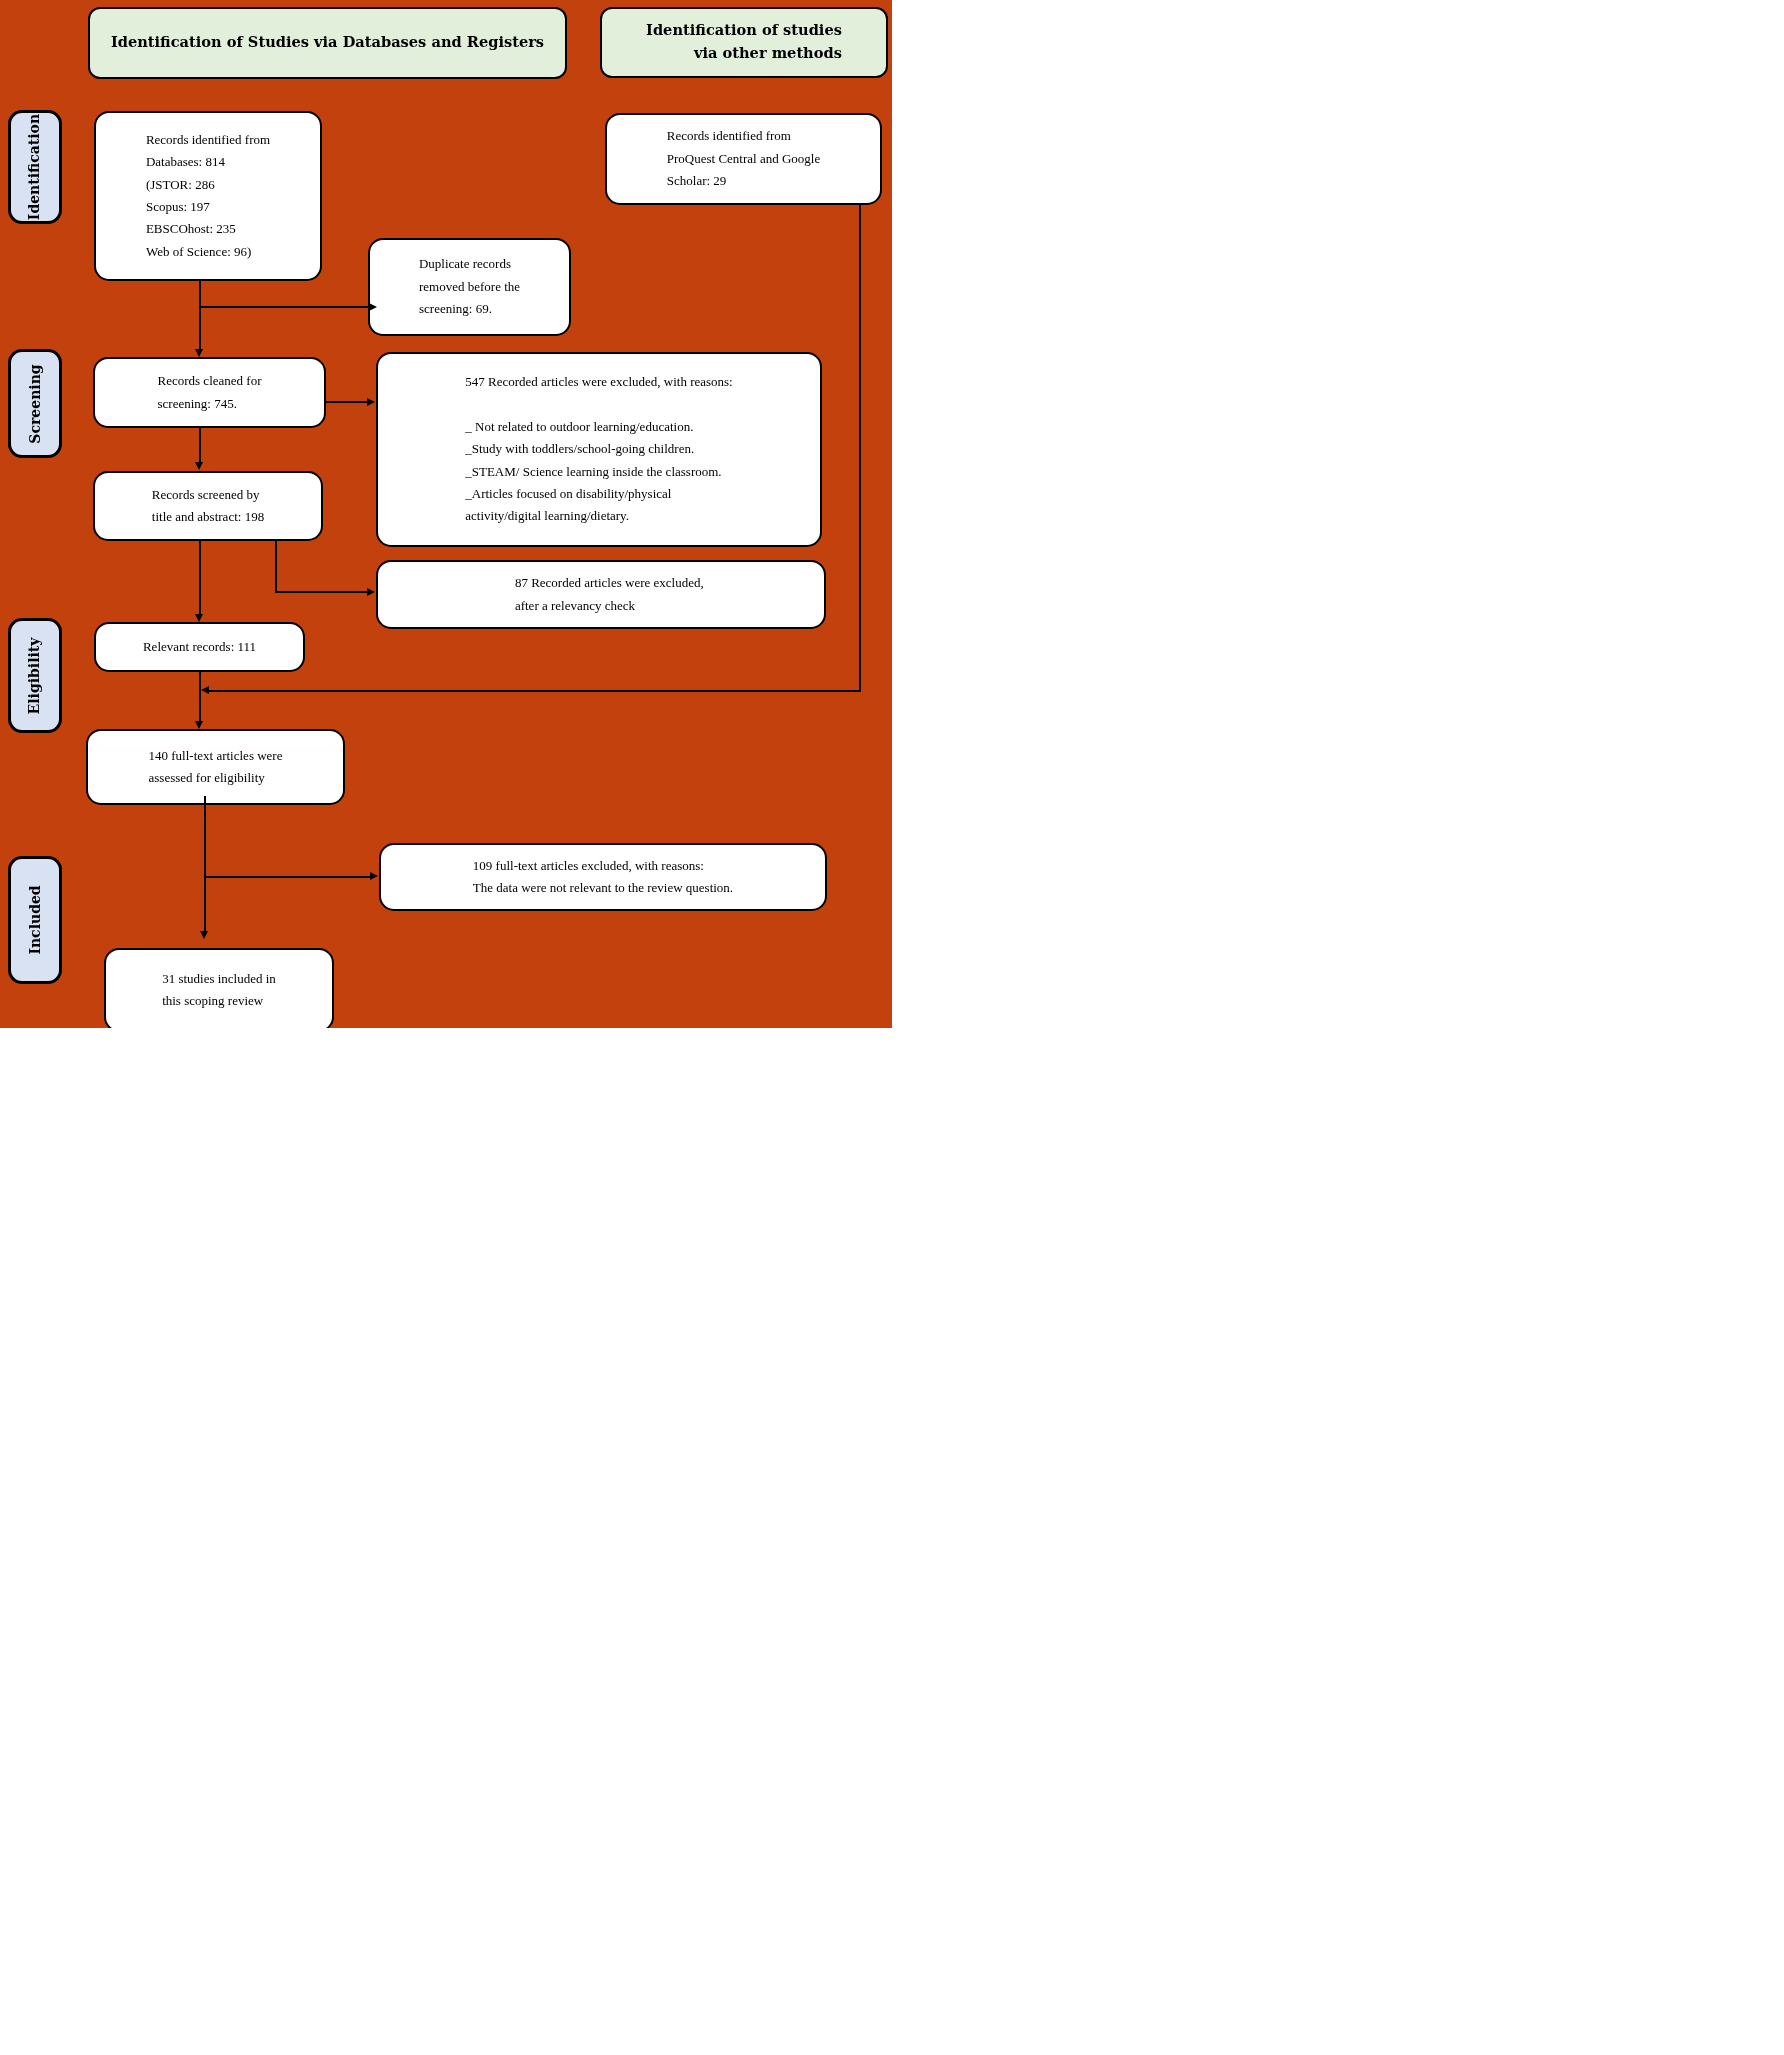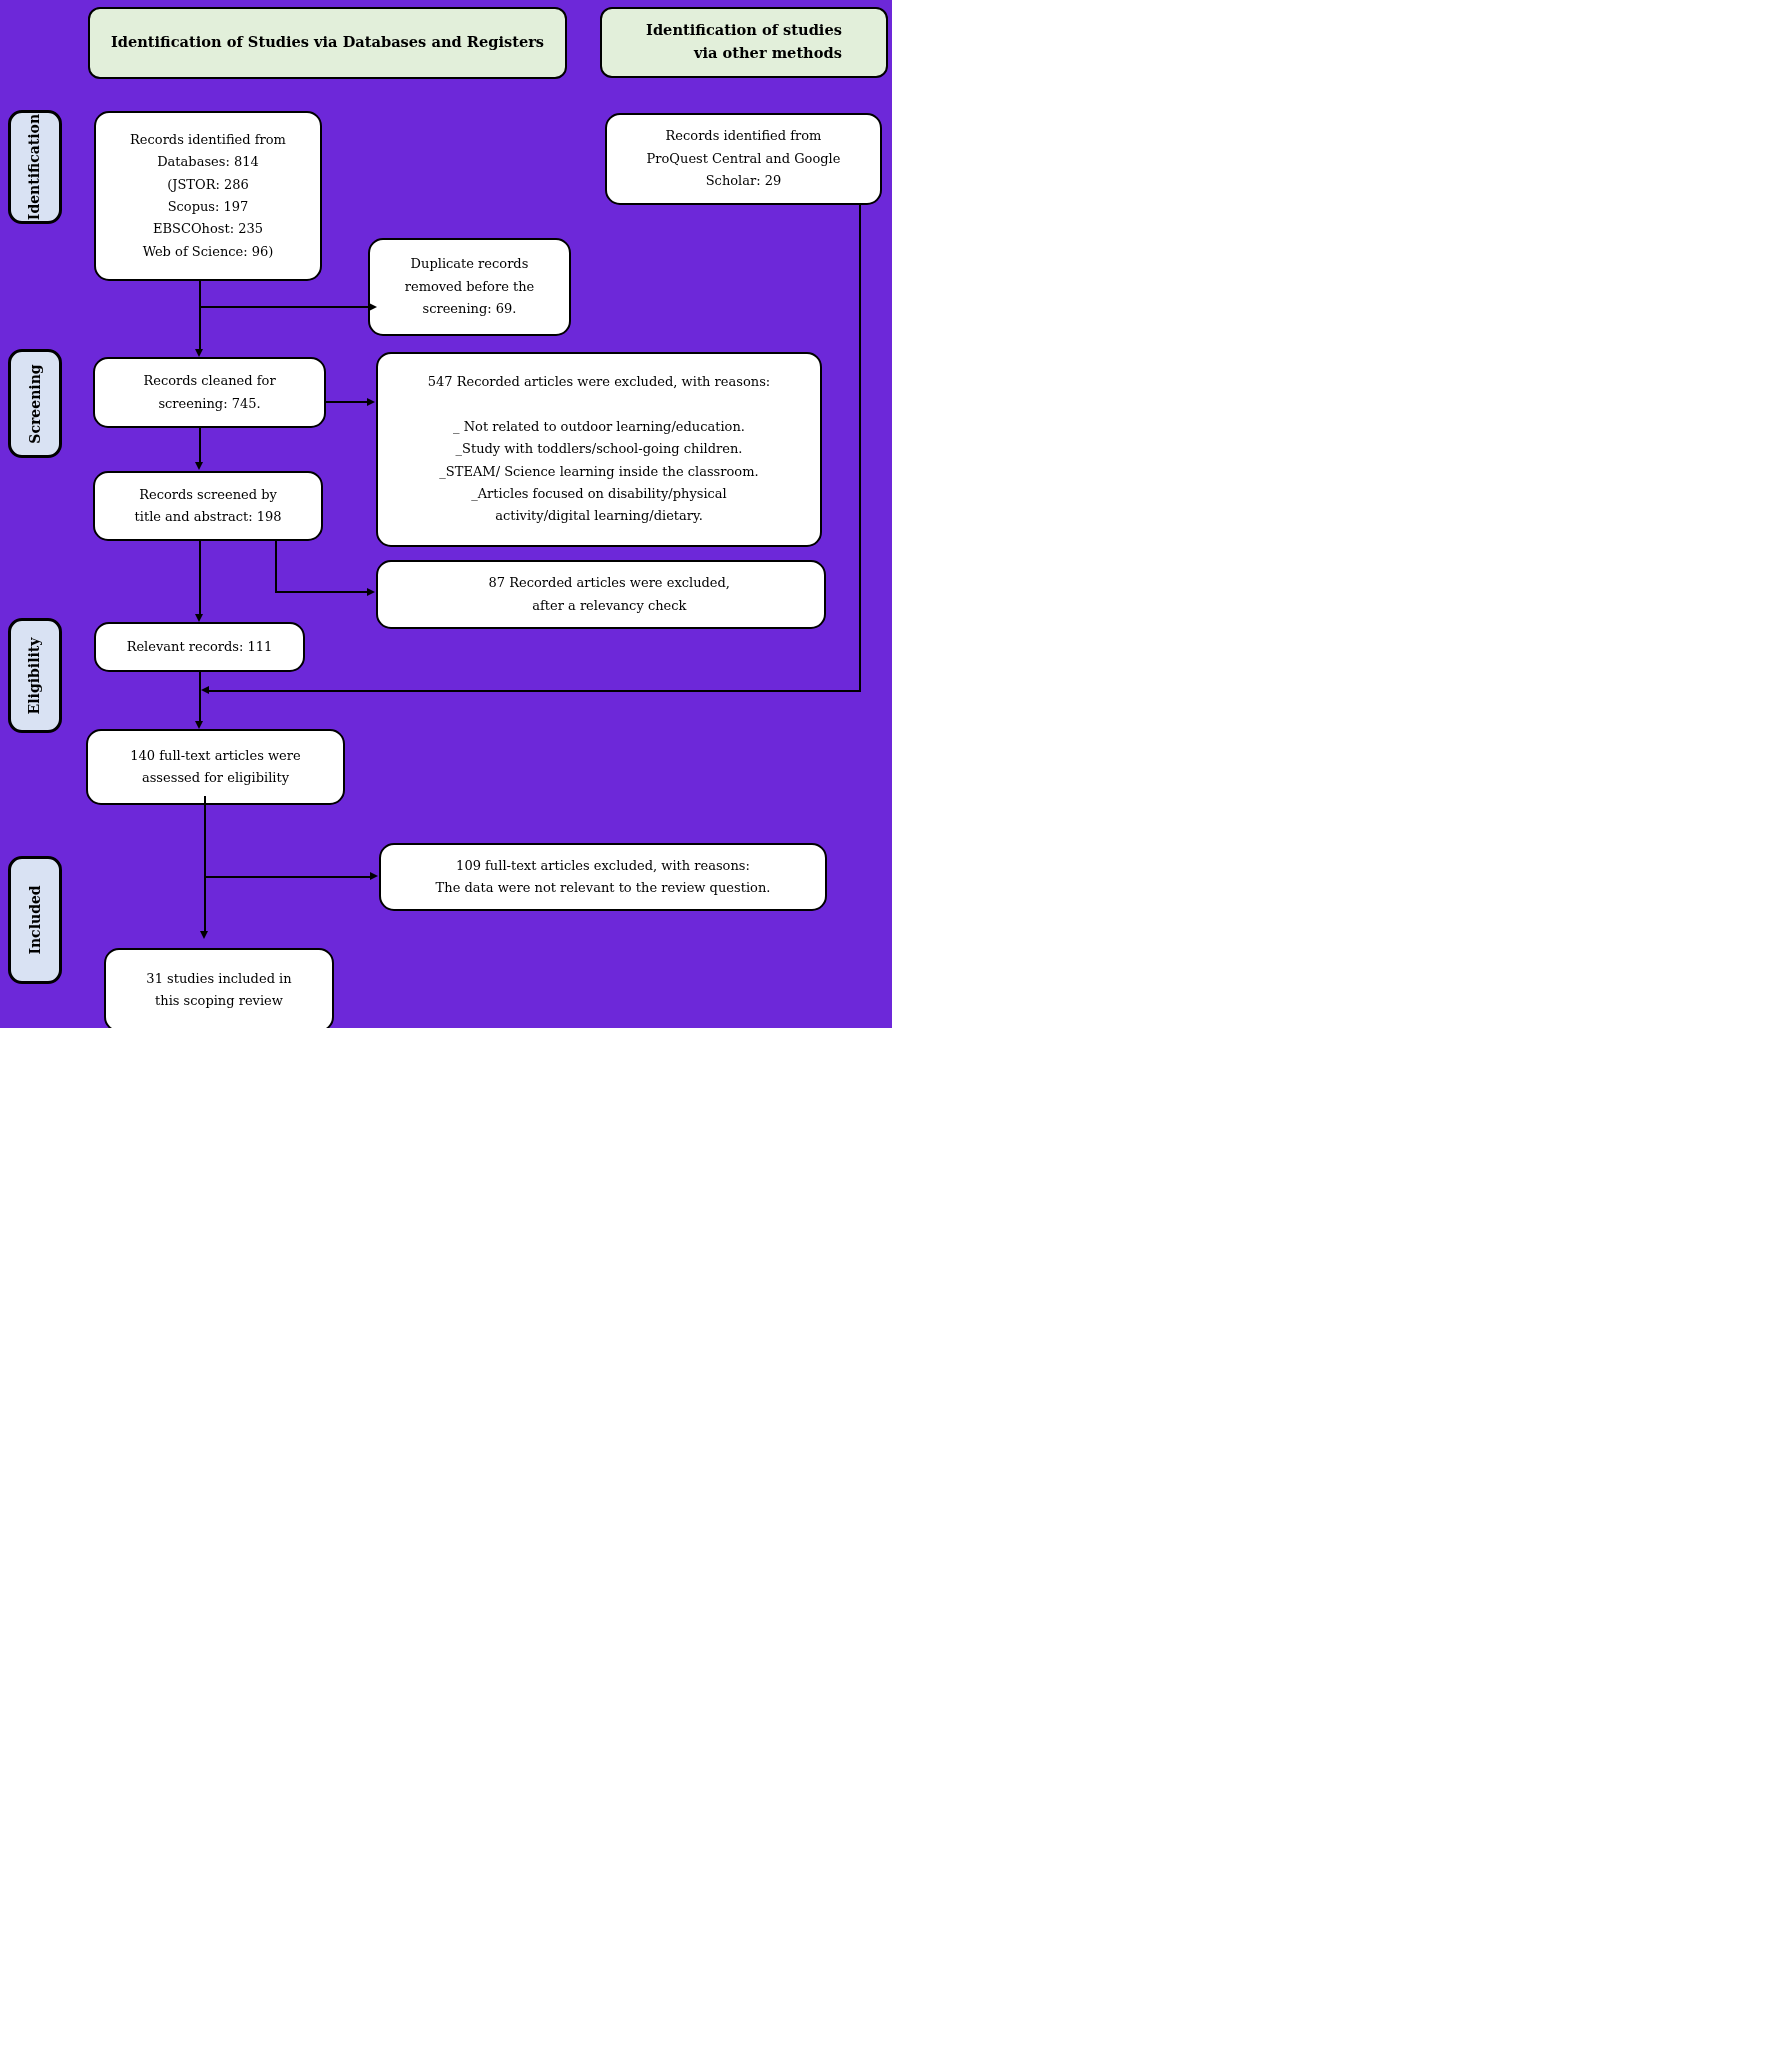--- a/index.html
+++ b/index.html
@@ -1,27 +1,27 @@
 <!DOCTYPE html>
 <html style="font-size:8.6px"><head>
 <meta charset="utf-8">
 <style>
   html,body{margin:0;padding:0;background:#ffffff;}
-  #canvas{position:relative;width:892px;height:1028px;background:#6d28d9;
+  #canvas{position:relative;width:892px;height:1028px;background:#c2410c;
           font-family:"DejaVu Serif", serif;color:#000;}
   .hdr{position:absolute;background:#e2efda;border:2.2px solid #000;border-radius:12px;
        display:flex;align-items:center;justify-content:center;text-align:center;
        font-weight:bold;font-size:14.6px;line-height:1.55;box-sizing:border-box;padding:0 7.6px;}
   .hdr span{white-space:pre-line;}
   .stage{position:absolute;background:#d9e2f3;border:3.2px solid #000;border-radius:14px;
          display:flex;align-items:center;justify-content:center;box-sizing:border-box;}
   .stage span{transform:rotate(-90deg);white-space:nowrap;font-weight:bold;font-size:14px;}
   .fbox{position:absolute;background:#ffffff;border:2.2px solid #000;border-radius:15px;
-        display:flex;align-items:center;justify-content:center;text-align:center;
-        font-size:13px;line-height:1.72;box-sizing:border-box;padding:2.2px 5.4px;}
+        display:flex;align-items:center;justify-content:center;
+        font-size:13px;line-height:1.72;box-sizing:border-box;padding:2.2px 5.4px;font-family:Liberation Serif, serif;}
   .fbox span{white-space:pre-line;}
   .line{position:absolute;background:#000;}
   .arr{position:absolute;width:0;height:0;}
   .arr.down{border-left:4.9px solid transparent;border-right:4.9px solid transparent;border-top:8.6px solid #000;}
   .arr.right{border-top:4.9px solid transparent;border-bottom:4.9px solid transparent;border-left:8.6px solid #000;}
   .arr.left{border-top:4.9px solid transparent;border-bottom:4.9px solid transparent;border-right:8.6px solid #000;}
 </style>
 </head>
 <body>
 

